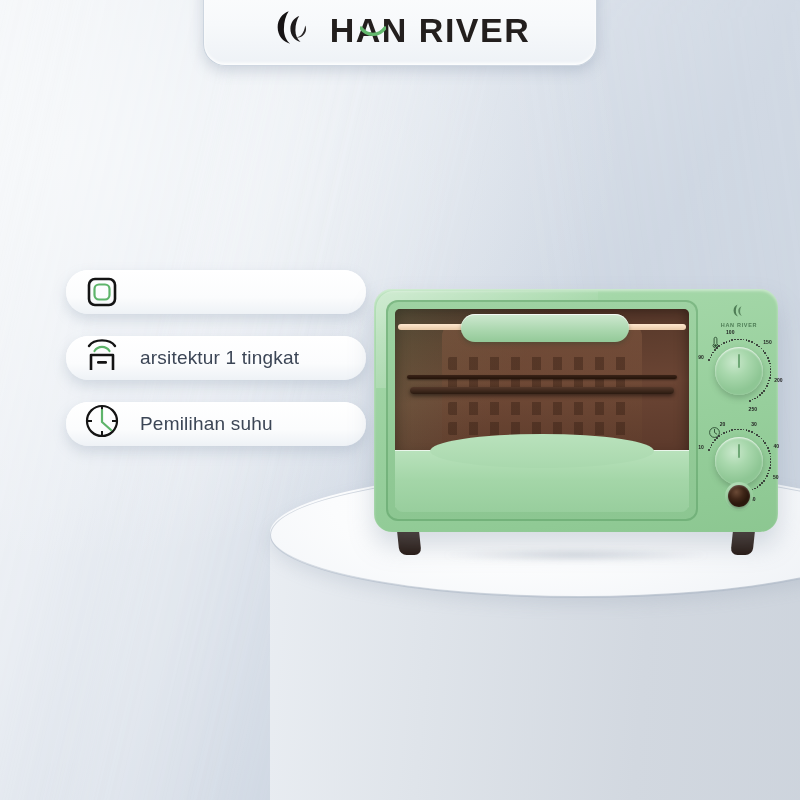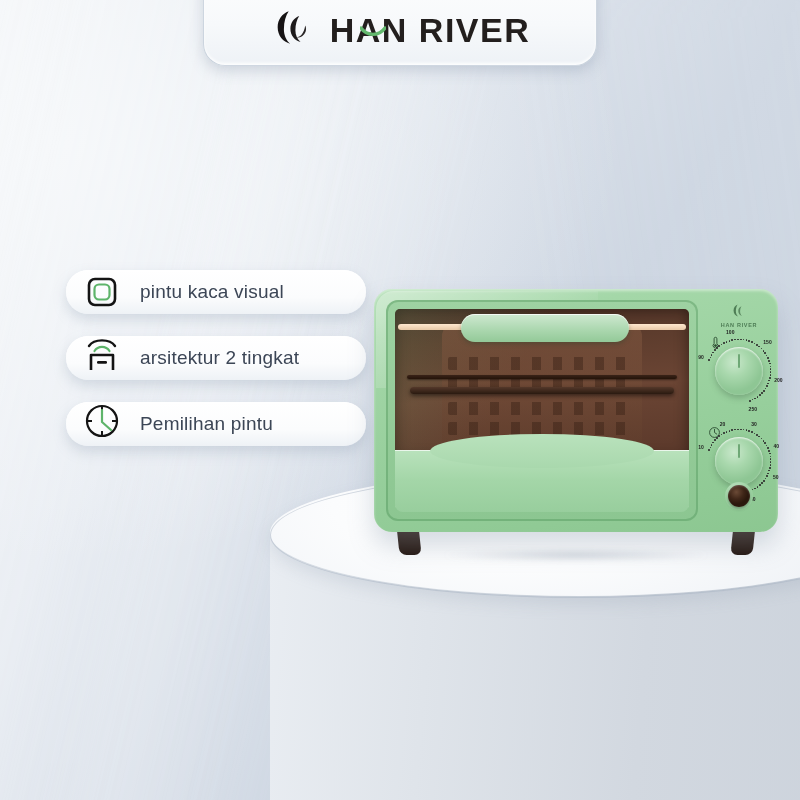--- a/index.html
+++ b/index.html
@@ -262,47 +262,46 @@
 
   <div id="features">
 
     <div class="pill pill-1">
       <span class="pill-icon">
         <svg viewBox="0 0 40 40" width="40" height="40">
           <rect x="7" y="7" width="26" height="26" rx="6" fill="none" stroke="#141414" stroke-width="2.6"></rect>
           <rect x="12.5" y="12.5" width="15" height="15" rx="4.5" fill="none" stroke="#5eb46a" stroke-width="2.2"></rect>
         </svg>
       </span>
-      <span class="pill-label">pintu kaca visual</span>
     </div>
 
     <div class="pill pill-2">
       <span class="pill-icon">
         <svg viewBox="0 0 40 40" width="40" height="40">
           <path d="M7 12 C12 4.5, 28 4.5, 33 12" fill="none" stroke="#141414" stroke-width="2.4" stroke-linecap="round"></path>
           <path d="M12.5 17 C16 11.5, 24 11.5, 27.5 17" fill="none" stroke="#5eb46a" stroke-width="2.2" stroke-linecap="round"></path>
           <path d="M9 36 L9 21 L31 21 L31 36" fill="none" stroke="#141414" stroke-width="2.6" stroke-linejoin="round"></path>
           <rect x="15" y="27" width="10" height="2.8" rx="1.2" fill="#141414"></rect>
         </svg>
       </span>
-      <span class="pill-label">arsitektur 2 tingkat</span>
+      <span class="pill-label">arsitektur 1 tingkat</span>
     </div>
 
     <div class="pill pill-3">
       <span class="pill-icon">
         <svg viewBox="0 0 40 40" width="40" height="40">
           <circle cx="20" cy="20" r="15" fill="none" stroke="#141414" stroke-width="2.2"></circle>
           <line x1="20" y1="5.5" x2="20" y2="10" stroke="#141414" stroke-width="2"></line>
           <line x1="20" y1="30" x2="20" y2="34.5" stroke="#141414" stroke-width="2"></line>
           <line x1="5.5" y1="20" x2="10" y2="20" stroke="#141414" stroke-width="2"></line>
           <line x1="30" y1="20" x2="34.5" y2="20" stroke="#141414" stroke-width="2"></line>
           <path d="M20 9 L20 21 L29 29" fill="none" stroke="#5eb46a" stroke-width="2.2" stroke-linecap="round" stroke-linejoin="round"></path>
         </svg>
       </span>
-      <span class="pill-label">Pemilihan pintu</span>
+      <span class="pill-label">Pemilihan suhu</span>
     </div>
 
   </div>
 
   <div id="pedestal">
     <div class="ped-body"></div>
     <div class="ped-top"></div>
     <div class="ped-rim"></div>
   </div>
 

